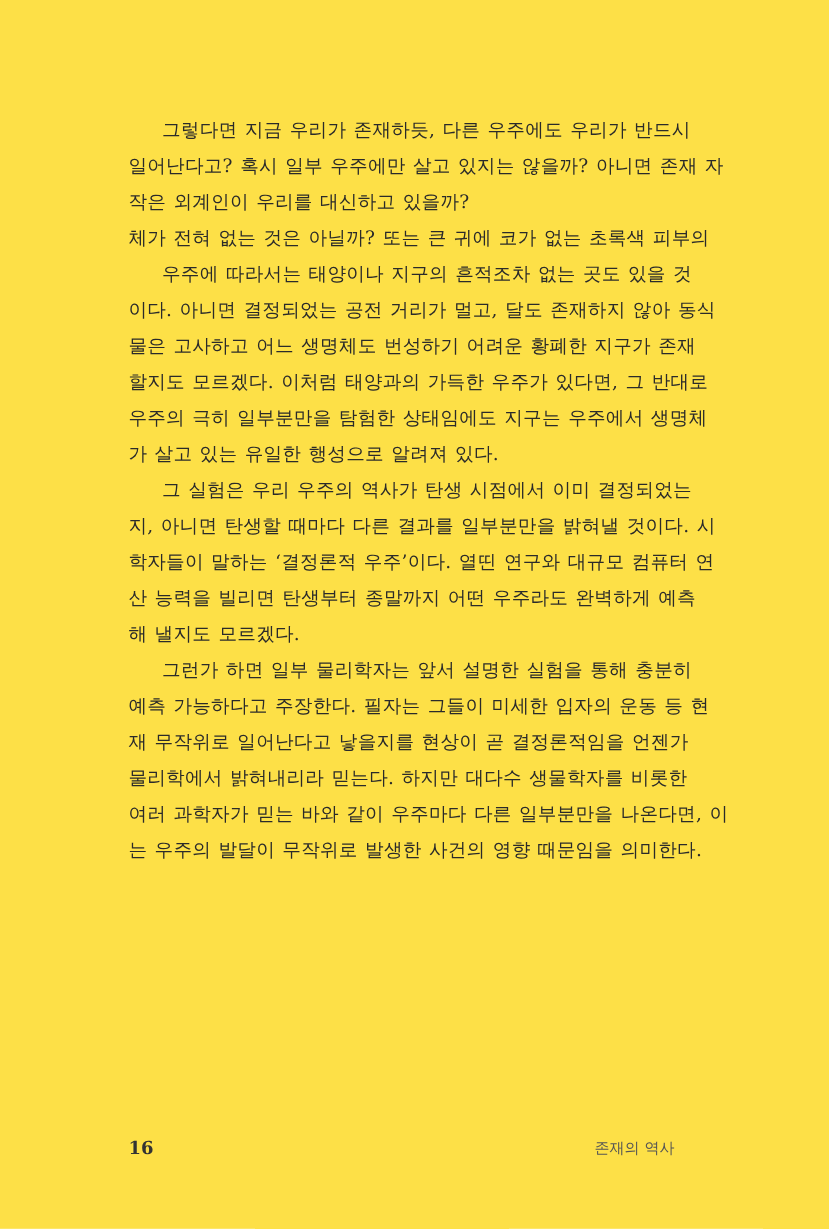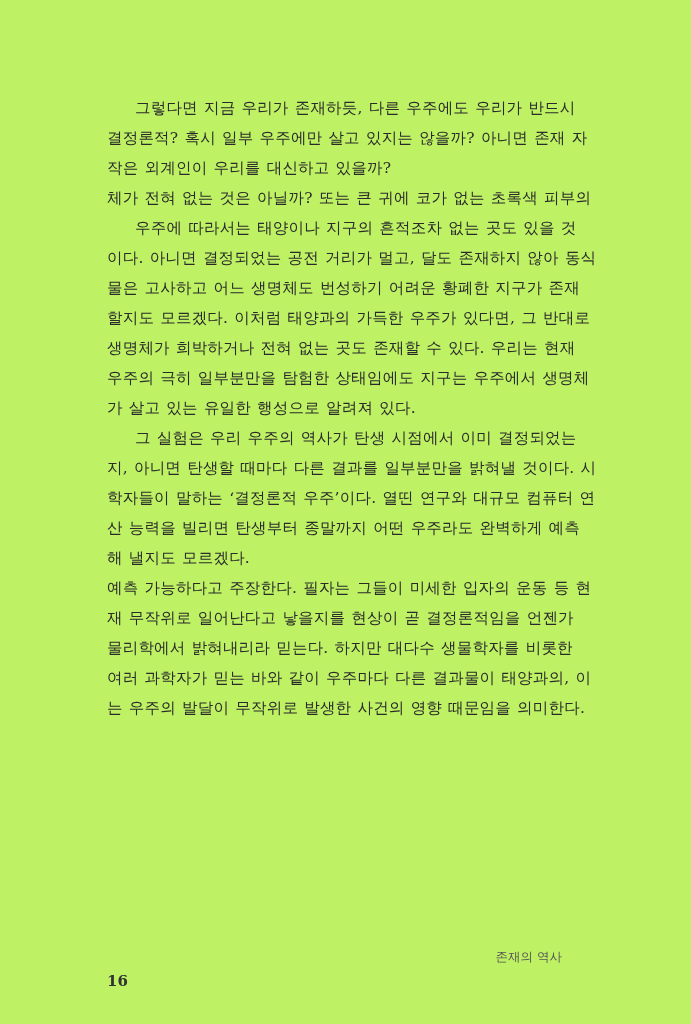--- a/index.html
+++ b/index.html
@@ -14,21 +14,21 @@
       overflow: hidden;
       font-family: "DejaVu Serif", "Liberation Serif", serif;
       color: #2a2a2a;
     }
     .page {
       position: absolute;
       left: 0;
       top: 0;
       width: 691px;
       height: 1024px;
-      background: #bef264;
+      background: #fde047;
     }
     .body-text {
       position: absolute;
       left: 107px;
       top: 93px;
       width: 455px;
     }
     .line {
       height: 30px;
       line-height: 30px;
@@ -56,61 +56,60 @@
     }
     .page-number {
       position: absolute;
       left: 0;
       top: 0;
       font-family: "DejaVu Serif", "Liberation Serif", serif;
       font-weight: bold;
       font-size: 15px;
       color: #333333;
       line-height: 24px;
-      margin-top: 24px;
     }
     .running-title {
       position: absolute;
       right: 0;
       top: 0;
       font-family: "DejaVu Sans", "Liberation Sans", sans-serif;
       font-size: 12.5px;
       color: #555555;
       line-height: 24px;
     }
   </style>
 </head>
 <body>
 
 <div class="page">
   <div class="body-text">
 
     <div class="line indent">그렇다면 지금 우리가 존재하듯, 다른 우주에도 우리가 반드시</div>
-    <div class="line">결정론적? 혹시 일부 우주에만 살고 있지는 않을까? 아니면 존재 자</div>
+    <div class="line">일어난다고? 혹시 일부 우주에만 살고 있지는 않을까? 아니면 존재 자</div>
     <div class="line last">작은 외계인이 우리를 대신하고 있을까?</div>
     <div class="line">체가 전혀 없는 것은 아닐까? 또는 큰 귀에 코가 없는 초록색 피부의</div>
 
     <div class="line indent">우주에 따라서는 태양이나 지구의 흔적조차 없는 곳도 있을 것</div>
     <div class="line">이다. 아니면 결정되었는 공전 거리가 멀고, 달도 존재하지 않아 동식</div>
     <div class="line">물은 고사하고 어느 생명체도 번성하기 어려운 황폐한 지구가 존재</div>
     <div class="line">할지도 모르겠다. 이처럼 태양과의 가득한 우주가 있다면, 그 반대로</div>
-    <div class="line">생명체가 희박하거나 전혀 없는 곳도 존재할 수 있다. 우리는 현재</div>
     <div class="line">우주의 극히 일부분만을 탐험한 상태임에도 지구는 우주에서 생명체</div>
     <div class="line last">가 살고 있는 유일한 행성으로 알려져 있다.</div>
 
     <div class="line indent">그 실험은 우리 우주의 역사가 탄생 시점에서 이미 결정되었는</div>
     <div class="line">지, 아니면 탄생할 때마다 다른 결과를 일부분만을 밝혀낼 것이다. 시</div>
     <div class="line">학자들이 말하는 ‘결정론적 우주’이다. 열띤 연구와 대규모 컴퓨터 연</div>
     <div class="line">산 능력을 빌리면 탄생부터 종말까지 어떤 우주라도 완벽하게 예측</div>
     <div class="line last">해 낼지도 모르겠다.</div>
 
+    <div class="line indent">그런가 하면 일부 물리학자는 앞서 설명한 실험을 통해 충분히</div>
     <div class="line">예측 가능하다고 주장한다. 필자는 그들이 미세한 입자의 운동 등 현</div>
     <div class="line">재 무작위로 일어난다고 낳을지를 현상이 곧 결정론적임을 언젠가</div>
     <div class="line">물리학에서 밝혀내리라 믿는다. 하지만 대다수 생물학자를 비롯한</div>
-    <div class="line">여러 과학자가 믿는 바와 같이 우주마다 다른 결과물이 태양과의, 이</div>
+    <div class="line">여러 과학자가 믿는 바와 같이 우주마다 다른 일부분만을 나온다면, 이</div>
     <div class="line">는 우주의 발달이 무작위로 발생한 사건의 영향 때문임을 의미한다.</div>
 
   </div>
 
   <div class="footer">
     <span class="page-number">16</span>
     <span class="running-title">존재의 역사</span>
   </div>
 </div>
 

